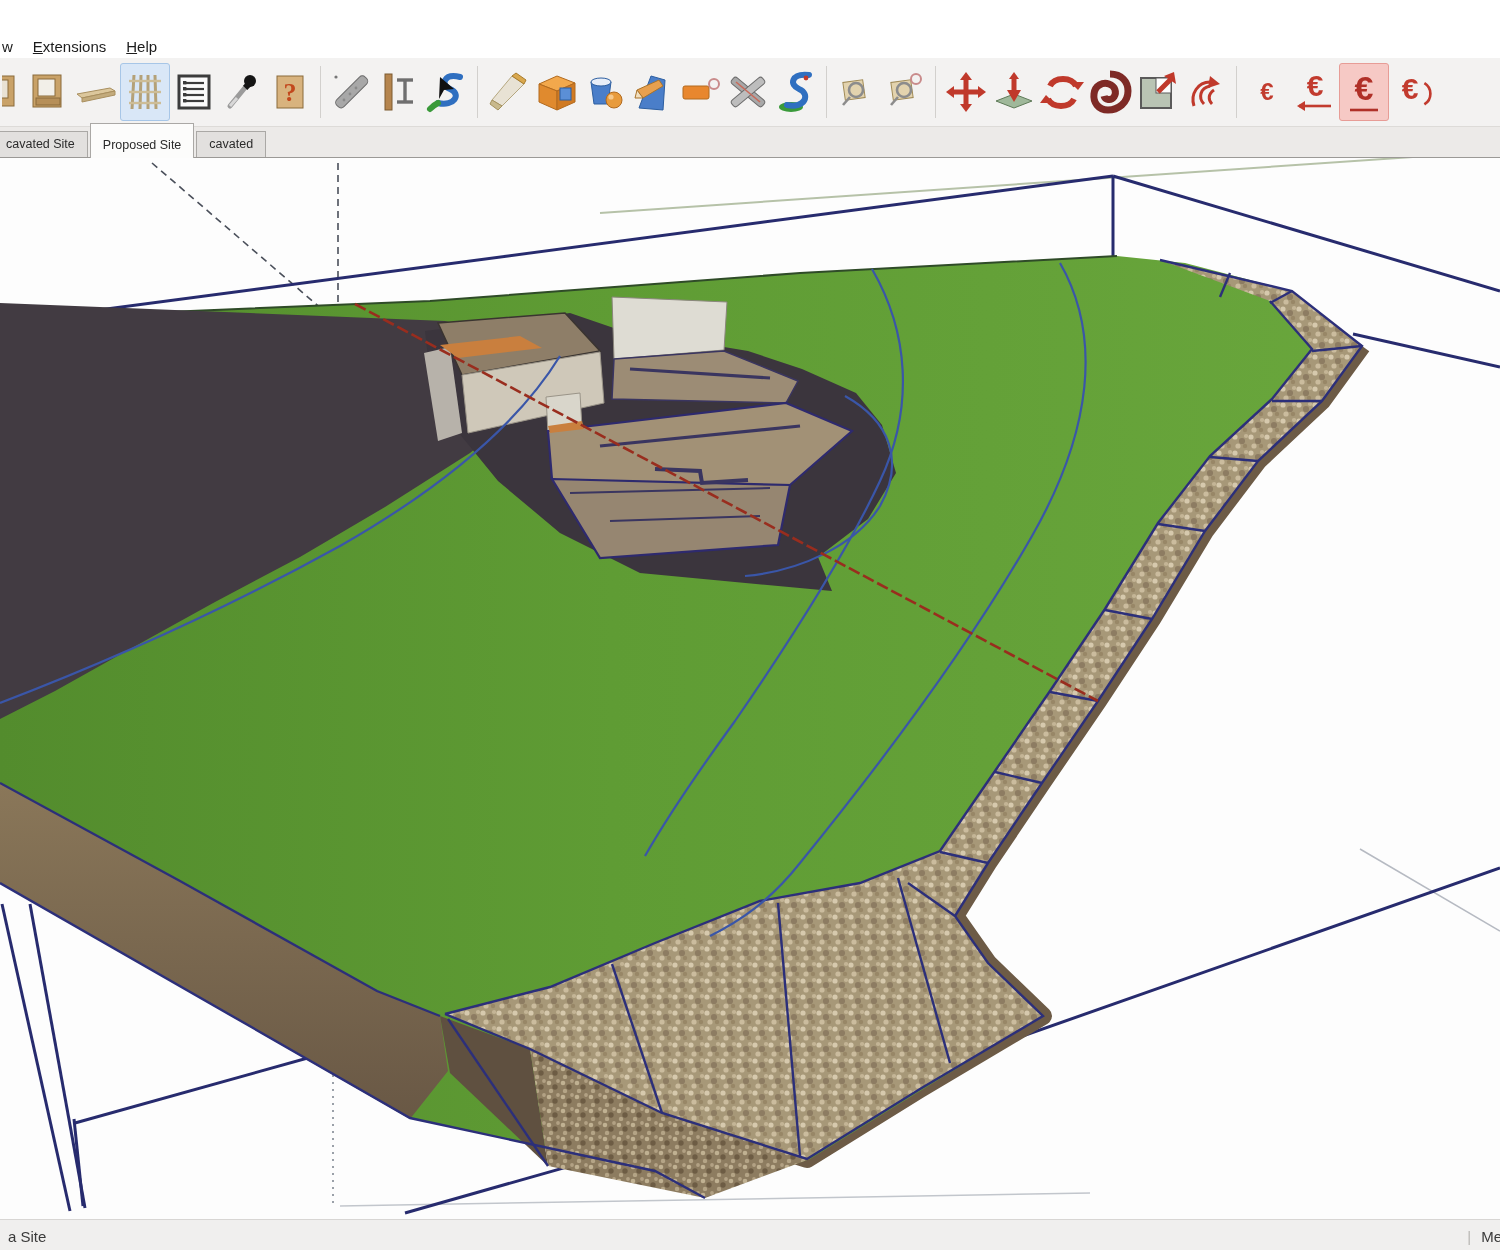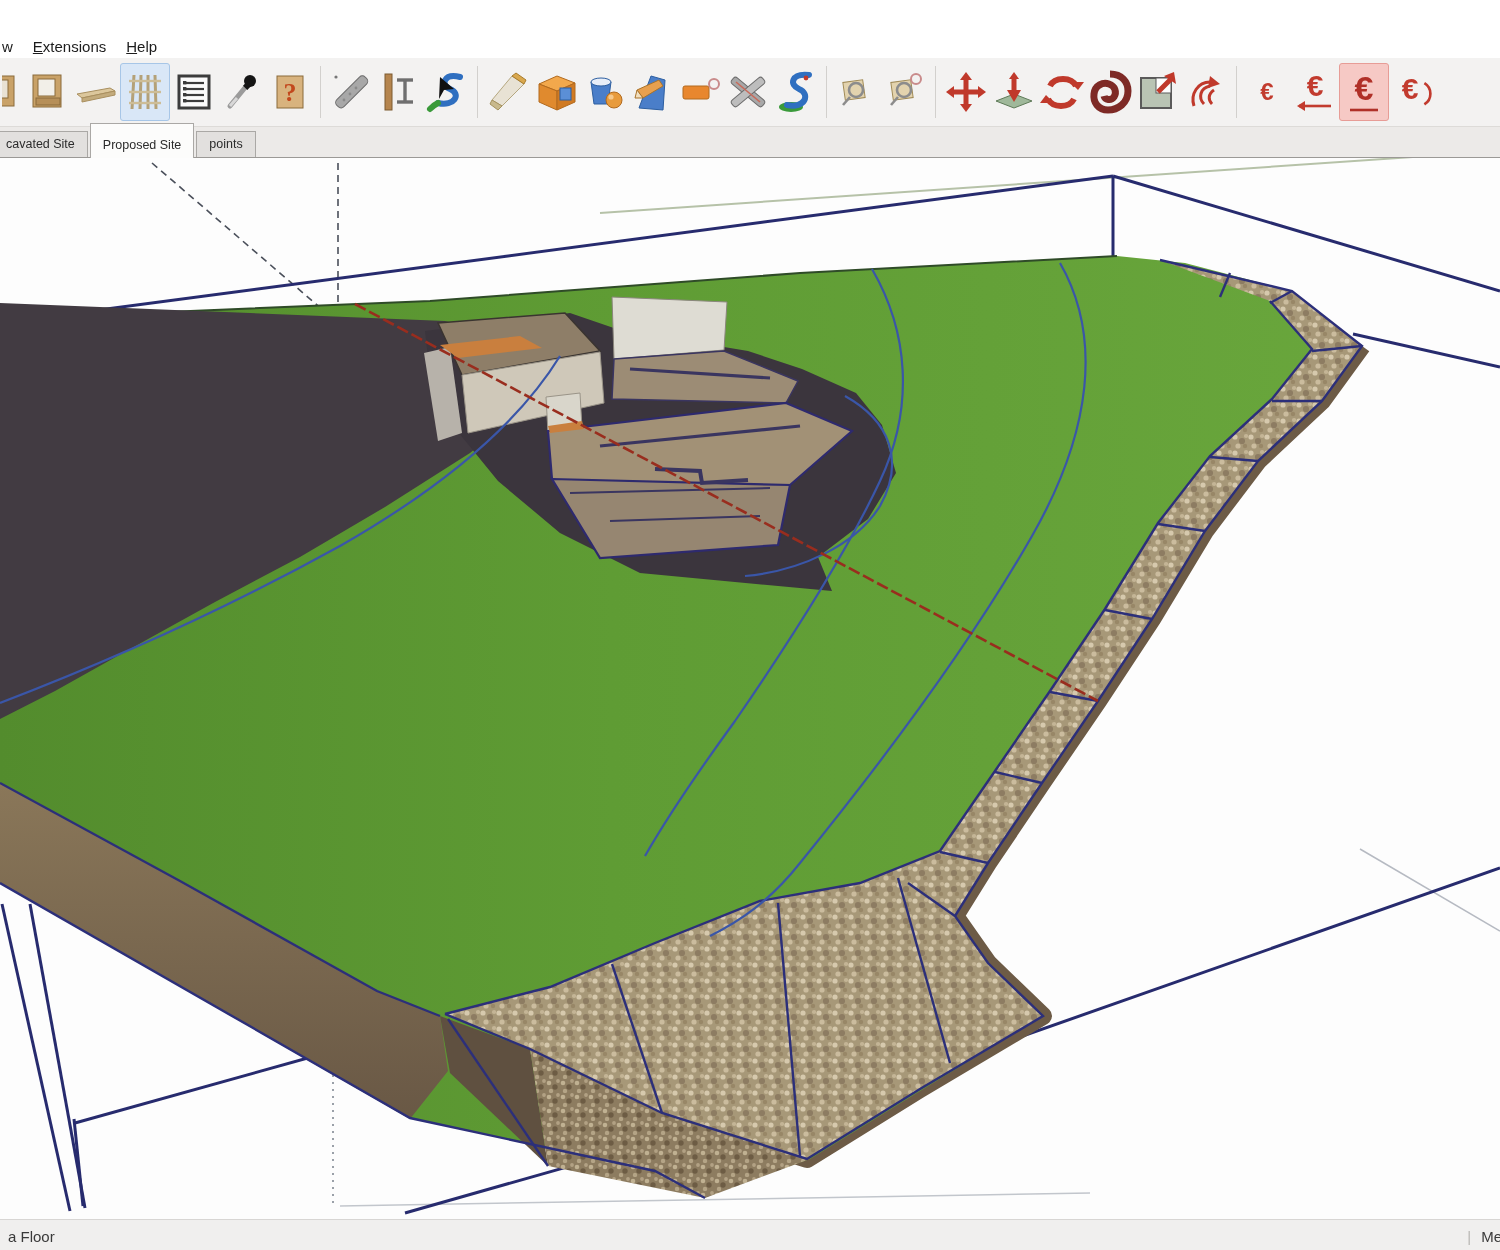--- a/index.html
+++ b/index.html
@@ -292,21 +292,21 @@
       <svg width="52" height="48" viewBox="0 0 52 48">
           <text x="24" y="32" text-anchor="middle" font-size="34" font-weight="bold" fill="#c23b2e" font-family="Liberation Sans, sans-serif">€</text>
           <path d="M40,14 A14,14 0 0 1 40,38" fill="none" stroke="#c23b2e" stroke-width="3"></path>
         </svg>
     </div>
   </div>
 
   <div class="tabbar">
     <div class="scene-tab first">cavated Site</div>
     <div class="scene-tab active">Proposed Site</div>
-    <div class="scene-tab">points</div>
+    <div class="scene-tab">cavated</div>
   </div>
 
   <div class="viewport">
     <svg width="1500" height="1061" viewBox="0 157 1500 1061">
       <defs>
         <linearGradient id="grassGrad" x1="0" y1="0" x2="1" y2="0">
           <stop offset="0" stop-color="#538c2d"></stop>
           <stop offset="0.45" stop-color="#5f9c34"></stop>
           <stop offset="1" stop-color="#69a63c"></stop>
         </linearGradient>
@@ -418,20 +418,20 @@
         <path d="M845,395 C890,420 905,460 880,505 C855,545 800,570 745,575"></path>
         <path d="M1060,262 C1102,335 1092,430 1032,535 C975,635 895,745 800,862 C770,900 740,920 710,935"></path>
         <path d="M872,268 C908,330 915,405 880,480 C845,555 790,640 735,720 C695,775 665,820 645,855"></path>
       </g>
 
       <line x1="355" y1="303" x2="1098" y2="700" stroke="#992d1e" stroke-width="2.6" stroke-dasharray="12,4"></line>
     </svg>
   </div>
 
   <div class="statusbar">
-    <span class="left">a Floor</span>
+    <span class="left">a Site</span>
     <span class="right">
       <span class="vr">|</span>
       <span class="me">Me</span>
     </span>
   </div>
 
 </div>
 
 </body></html>

